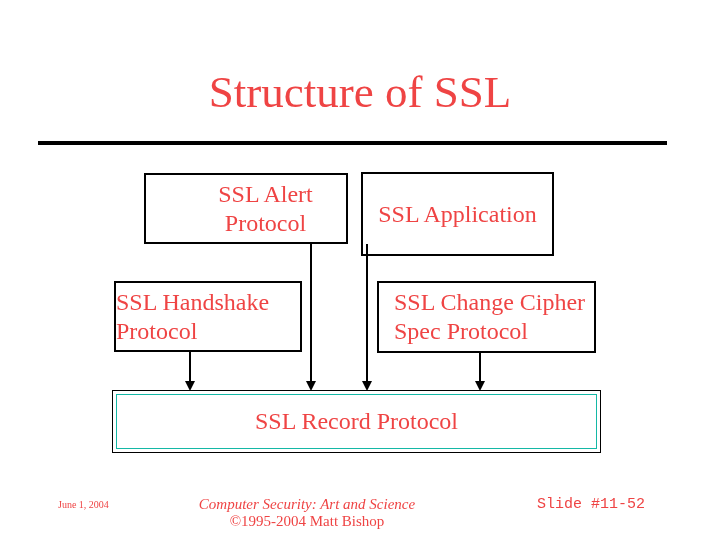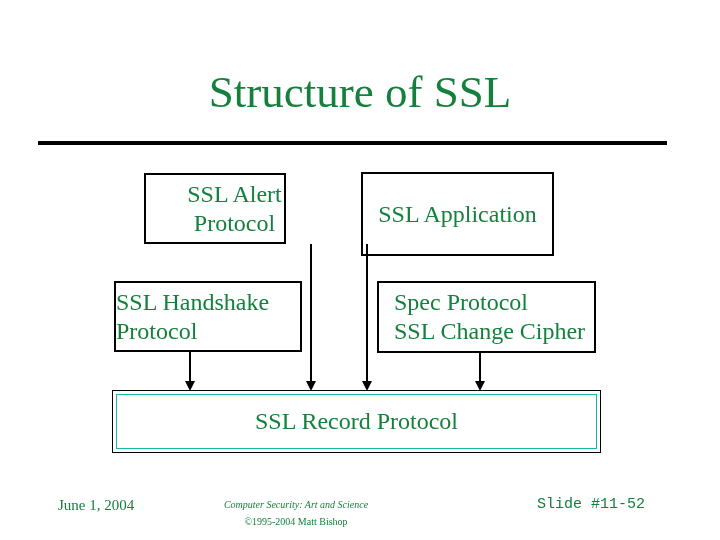--- a/index.html
+++ b/index.html
@@ -1,20 +1,20 @@
 <!DOCTYPE html>
 <html><head>
 <meta charset="utf-8">
 <style>
   html, body { margin: 0; padding: 0; background: #808080; }
   .slide {
     position: relative;
     width: 720px; height: 540px;
     background: #ffffff;
-    color: #15803d;
+    color: #ef4444;
     font-family: "Liberation Serif", "DejaVu Serif", serif;
     overflow: hidden;
   }
 
   
   .title {
     position: absolute;
     left: 0; top: 68px; width: 720px;
     text-align: center;
     font-size: 45px;
@@ -35,21 +35,21 @@
     box-sizing: border-box;
     display: flex;
     flex-direction: column;
     justify-content: center;
     font-size: 24px;
     line-height: 29px;
     white-space: nowrap;
     background: #ffffff;
   }
   .pbox .bline { width: 100%; }
-  .box-alert       { left: 144px; top: 173px; width: 142px; height: 71px; text-align: center; padding-left: 39px; }
+  .box-alert       { left: 144px; top: 173px; width: 204px; height: 71px; text-align: center; padding-left: 39px; }
   .box-application { left: 361px; top: 172px; width: 193px; height: 84px; text-align: center; }
   .box-handshake   { left: 114px; top: 281px; width: 188px; height: 71px; text-align: left; }
   .box-cipher      { left: 377px; top: 281px; width: 219px; height: 72px; text-align: left; padding-left: 15px; }
 
   
   .record-outer {
     position: absolute;
     left: 112px; top: 390px;
     width: 489px; height: 63px;
     border: 1px solid #000000;
@@ -85,28 +85,28 @@
   }
   .arrow-alert       { left: 311px; top: 244px; } .arrow-alert .stem       { height: 137px; } .arrow-alert .head       { top: 137px; }
   .arrow-application { left: 367px; top: 244px; } .arrow-application .stem { height: 137px; } .arrow-application .head { top: 137px; }
   .arrow-handshake   { left: 190px; top: 352px; } .arrow-handshake .stem   { height: 29px; }  .arrow-handshake .head   { top: 29px; }
   .arrow-cipher      { left: 480px; top: 353px; } .arrow-cipher .stem      { height: 28px; }  .arrow-cipher .head      { top: 28px; }
 
   
   .footer-date {
     position: absolute;
     left: 58px; top: 497px;
-    font-size: 15px; line-height: 16px;
+    font-size: 10px; line-height: 16px;
     white-space: nowrap;
   }
   .footer-center {
     position: absolute;
     left: 0; top: 496px; width: 592px;
     text-align: center;
-    font-size: 10px; line-height: 17px;
+    font-size: 15px; line-height: 17px; padding-left: 11px;
   }
   .footer-center .book { font-style: italic; }
   .footer-slidenum {
     position: absolute;
     right: 75px; top: 497px;
     font-size: 15px; line-height: 16px;
     white-space: nowrap;
     font-family: Liberation Mono, monospace;
   }
 </style>
@@ -124,22 +124,22 @@
   </div>
   <div class="pbox box-application">
     <div class="bline">SSL Application</div>
   </div>
 
   <div class="pbox box-handshake">
     <div class="bline">SSL Handshake</div>
     <div class="bline">Protocol</div>
   </div>
   <div class="pbox box-cipher">
+    <div class="bline">SSL Change Cipher</div>
     <div class="bline">Spec Protocol</div>
-    <div class="bline">SSL Change Cipher</div>
   </div>
 
   <div class="arrow arrow-handshake">
     <div class="stem"></div>
     <div class="head"></div>
   </div>
   <div class="arrow arrow-alert">
     <div class="stem"></div>
     <div class="head"></div>
   </div>

